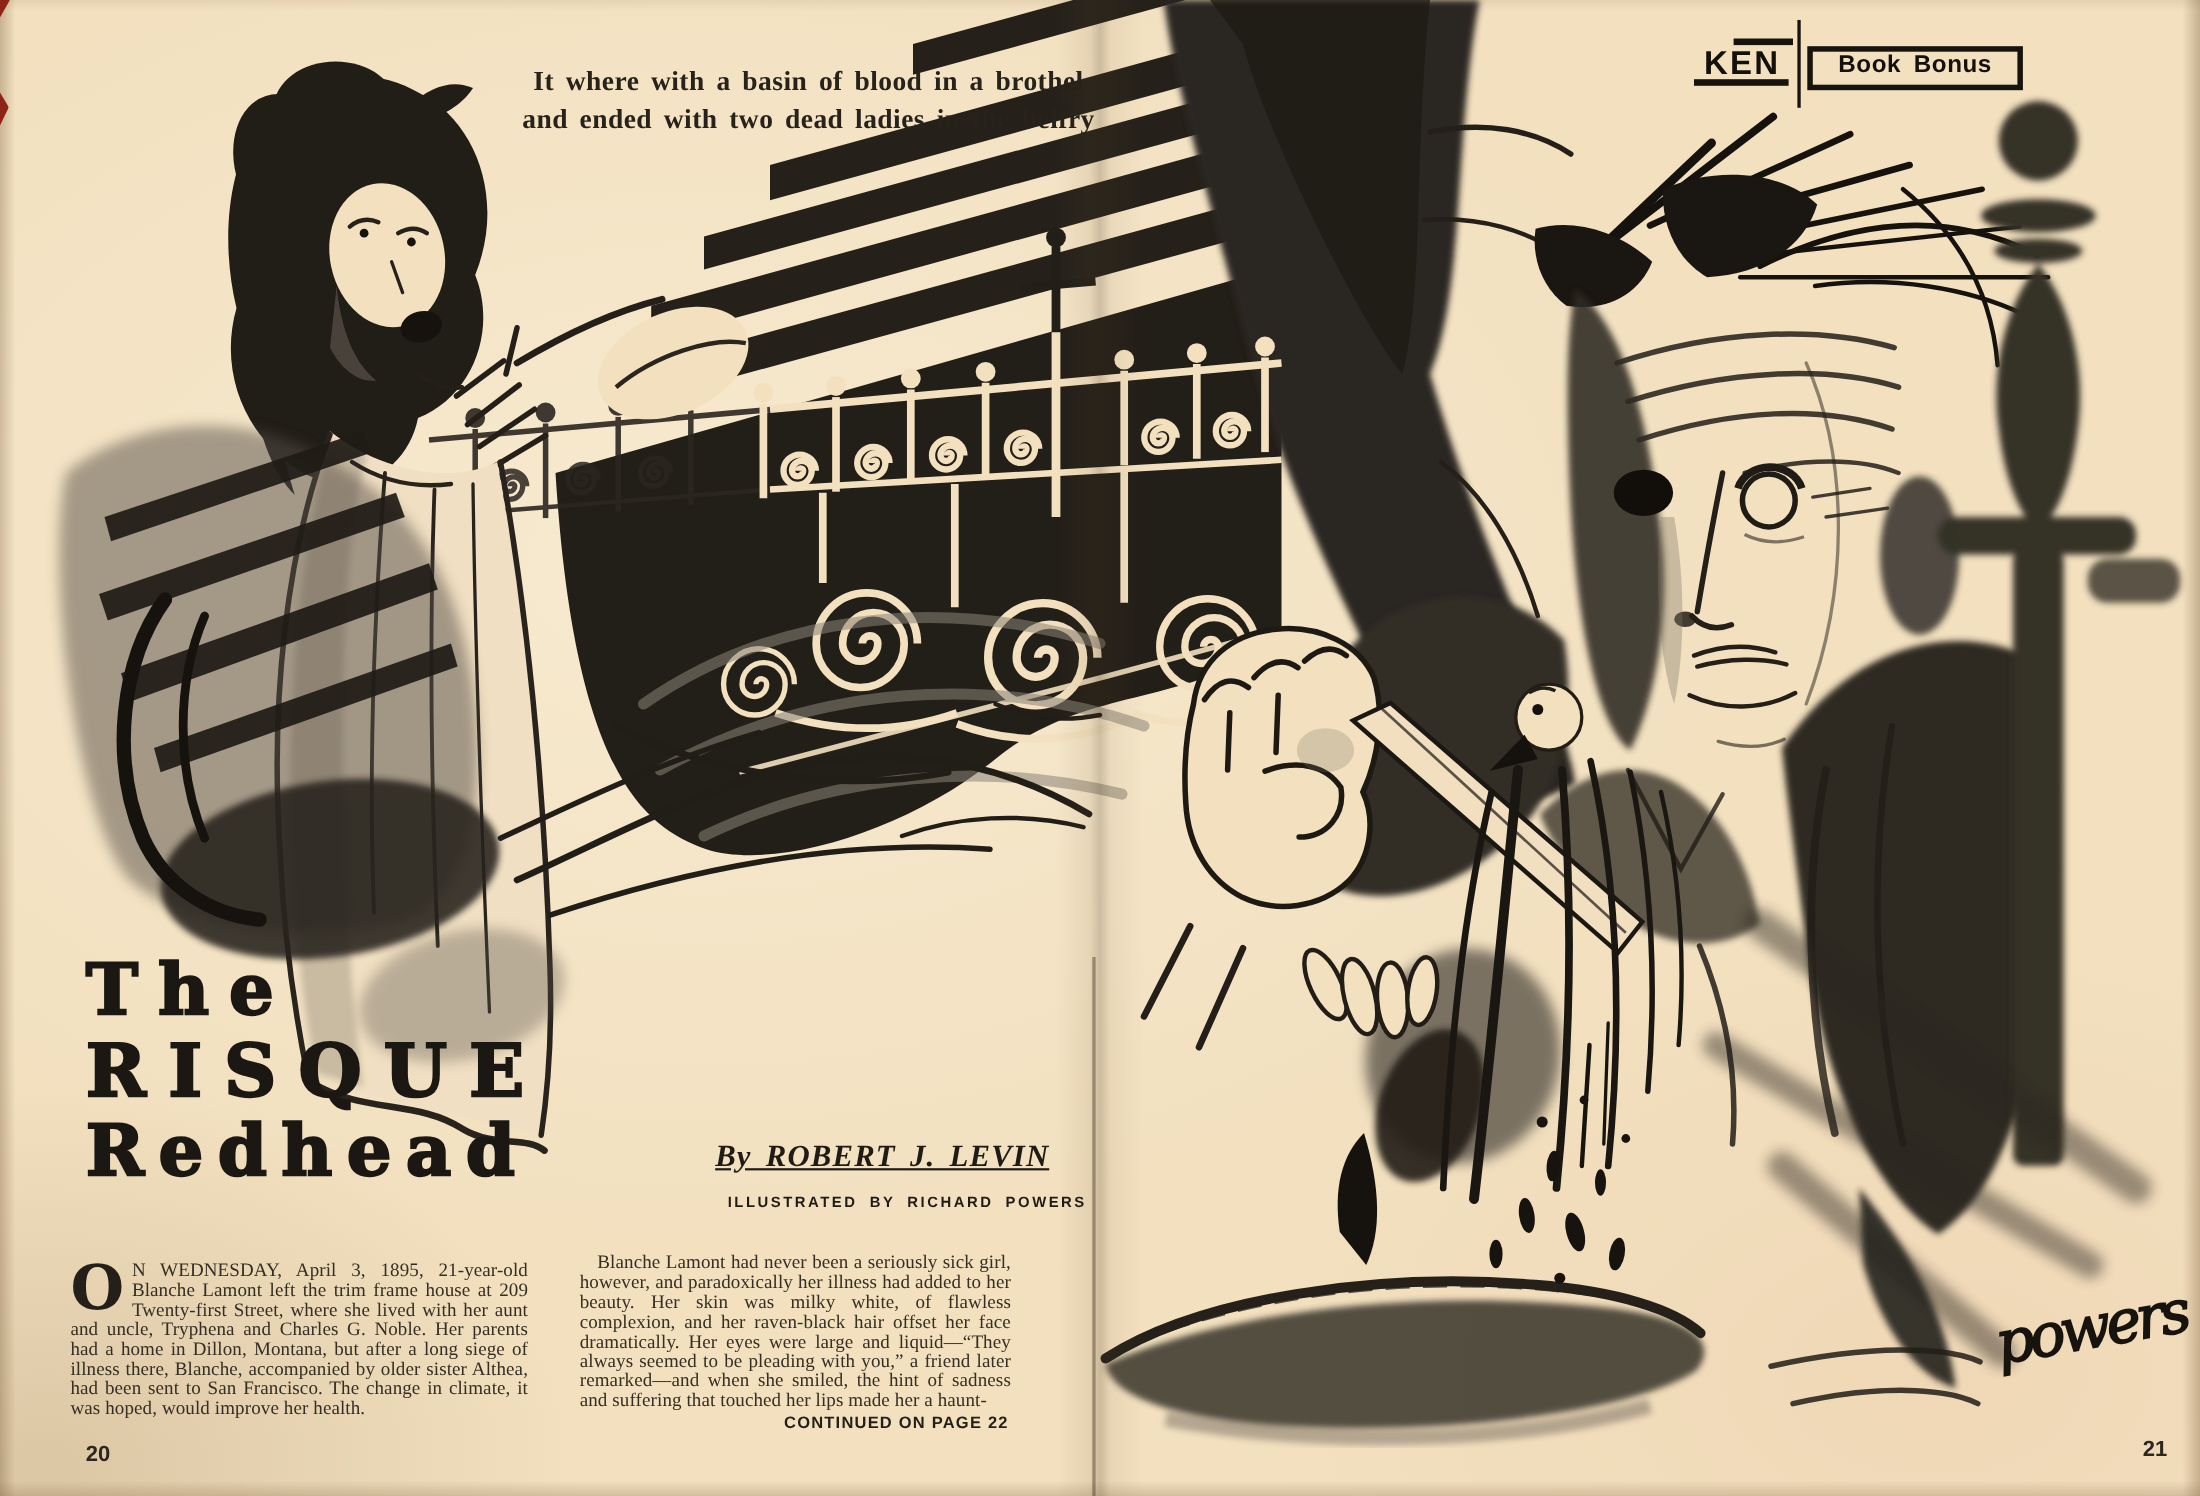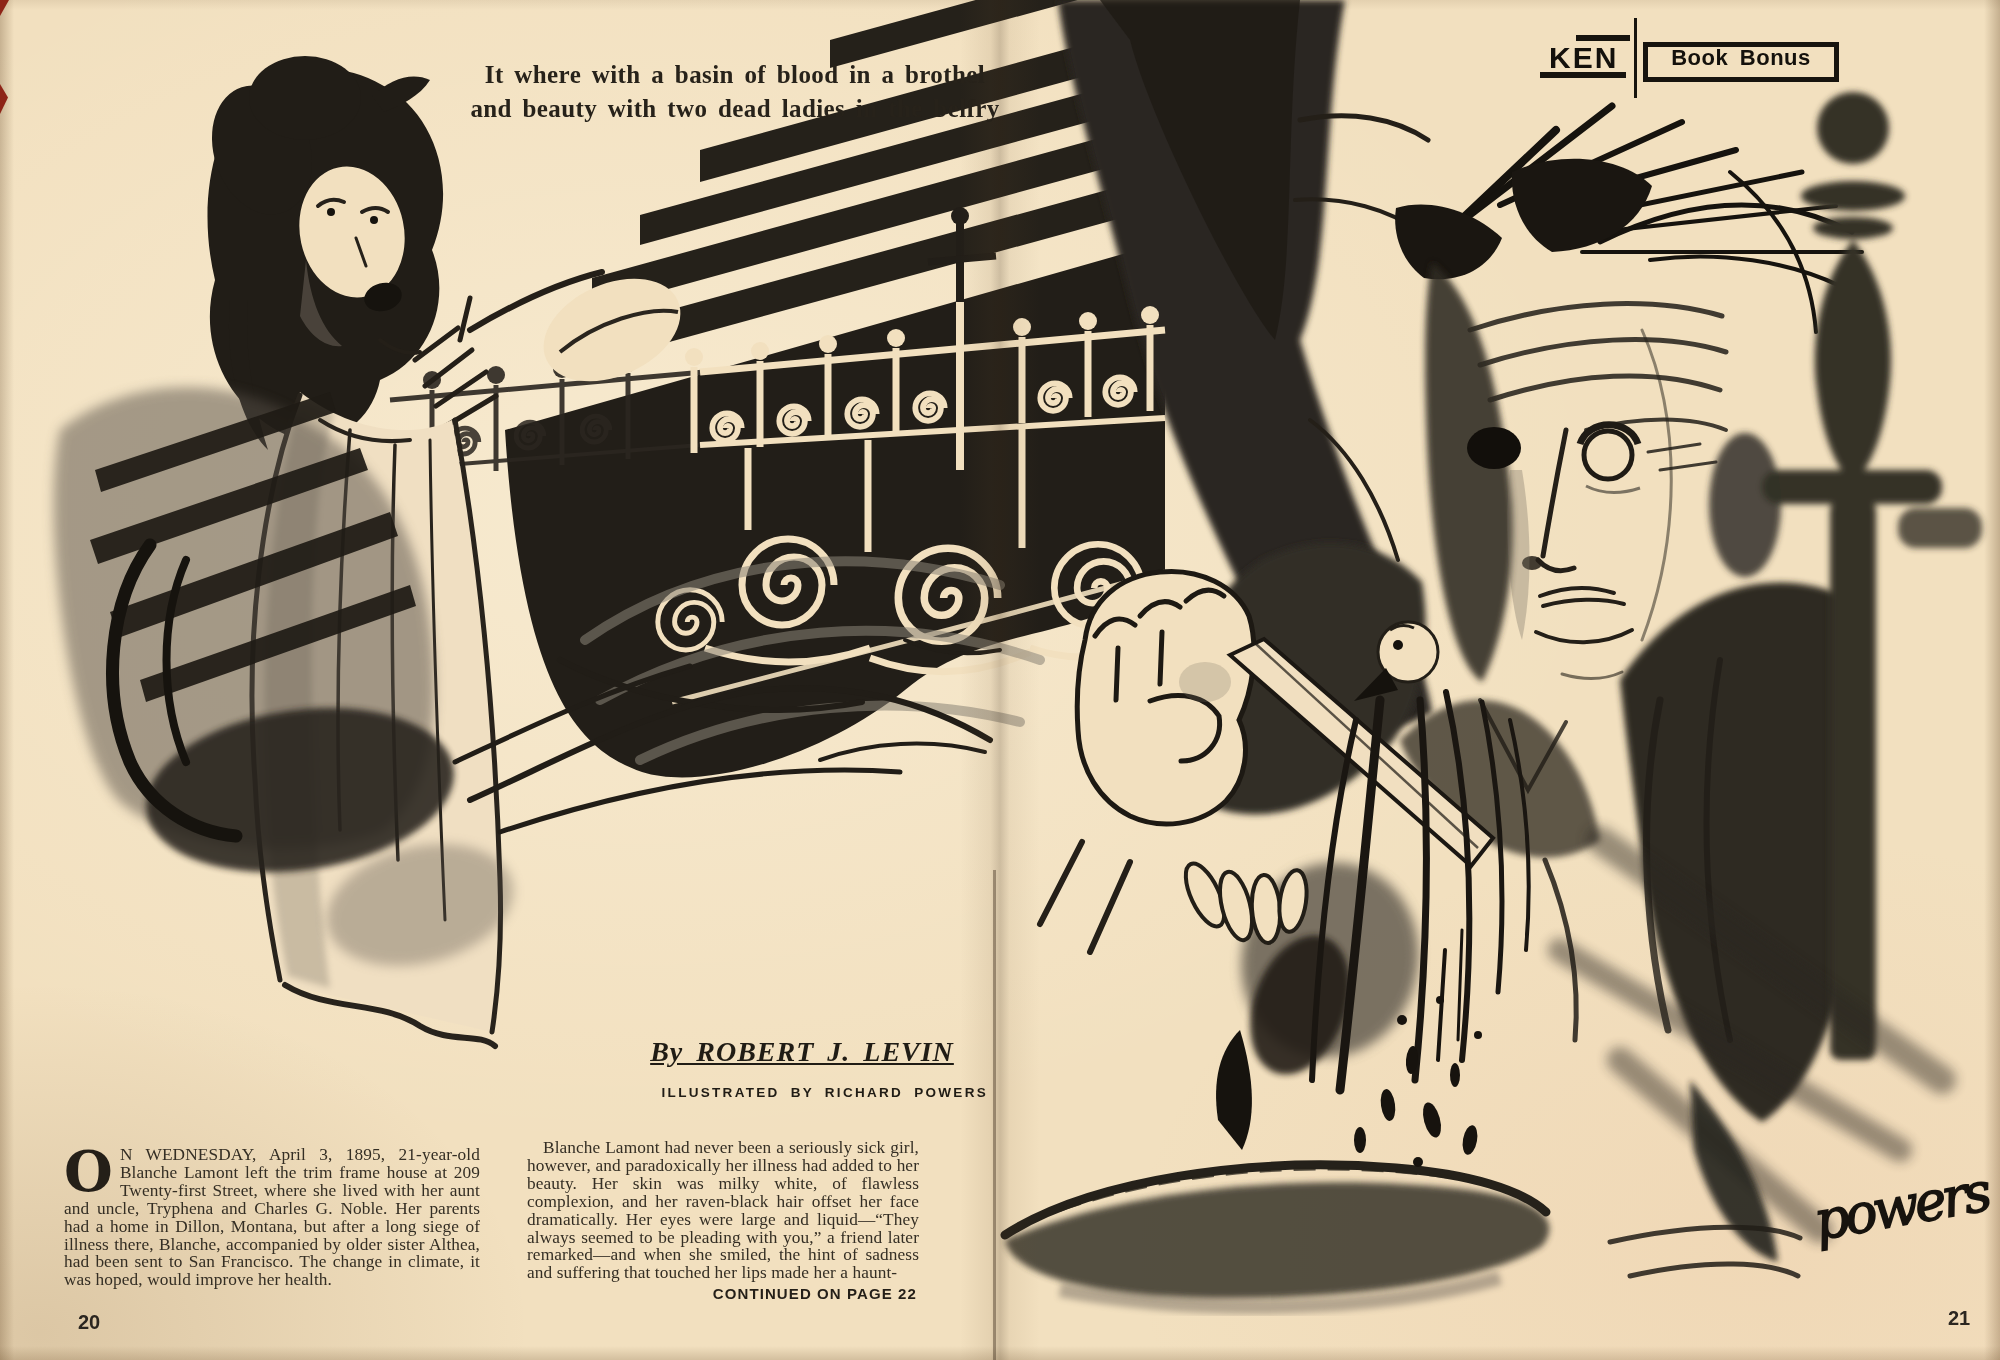--- a/index.html
+++ b/index.html
@@ -398,33 +398,38 @@
     <text transform="translate(1818,1240) rotate(-10)" style="font:italic 54px 'DejaVu Serif',serif;letter-spacing:-4px" fill="#17130e" stroke="#17130e" stroke-width="1.6">powers</text>
   </svg>
 
   <div class="gutter"></div>
   <div class="gutter-line"></div>
   <div class="edge-mark m1"></div>
   <div class="edge-mark m2"></div>
 
   <div class="teaser">
     <div>It where with a basin of blood in a brothel</div>
-    <div>and beauty with two dead ladies in the belfry</div>
+    <div>and ended with two dead ladies in the belfry</div>
   </div>
 
   <div class="masthead">
     <div class="ken-rule-top"></div>
     <div class="ken-word">KEN</div>
     <div class="ken-rule-bottom"></div>
     <div class="ken-divider"></div>
     <div class="bonus-box">
       <span>Book Bonus</span>
     </div>
   </div>
 
+  <h1 class="title">
+    <span class="t1">The</span>
+    <span class="t2">RISQUE</span>
+    <span class="t3">Redhead</span>
+  </h1>
 
   <div class="byline">
     <div class="author">By ROBERT J. LEVIN</div>
     <div class="illus">ILLUSTRATED BY RICHARD POWERS</div>
   </div>
 
   <div class="col col1">
     <p>
       <span class="dropcap">O</span><span>N WEDNESDAY, April 3, 1895, 21-year-old Blanche Lamont left the trim frame house at 209 Twenty-first Street, where she lived with her aunt and uncle, Tryphena and Charles G. Noble. Her parents had a home in Dillon, Montana, but after a long siege of illness there, Blanche, accompanied by older sister Althea, had been sent to San Francisco. The change in climate, it was hoped, would improve her health.</span>
     </p>

